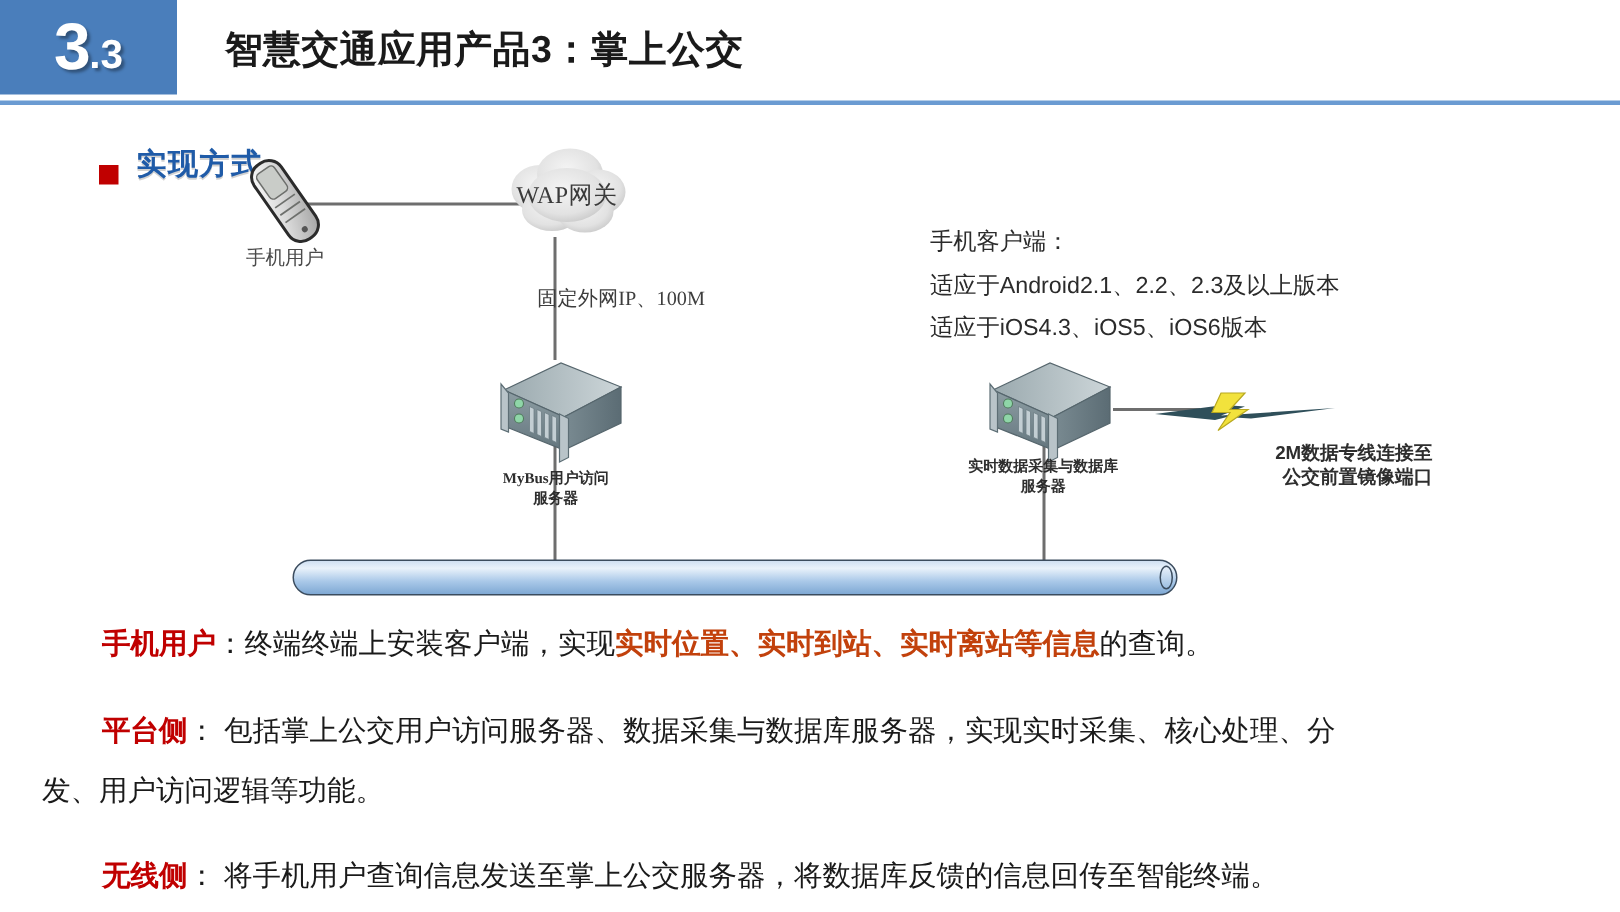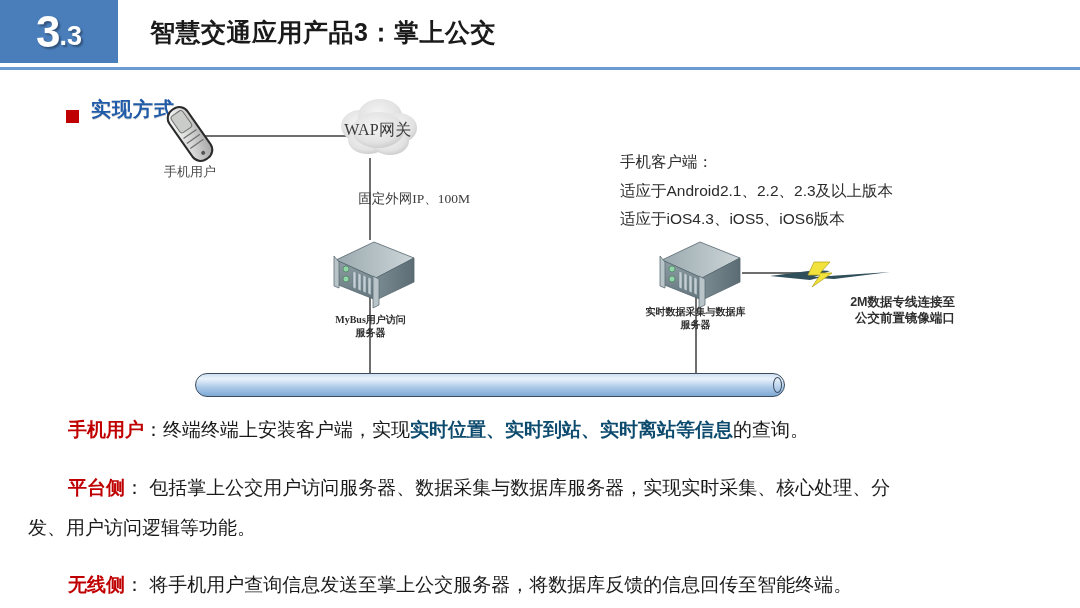--- a/index.html
+++ b/index.html
@@ -111,21 +111,21 @@
     box-sizing:border-box;
   }
 
   
   #body-text{position:absolute;left:0;top:415px;width:1080px;}
   .para{
     font-size:19px;color:#1a1a1a;line-height:1.55;
     font-family:"Liberation Sans","DejaVu Sans",sans-serif;
   }
   .para .lab{color:#c00000;font-weight:bold;}
-  .para .hl{color:#0c4a6e;font-weight:bold;margin-top:48px;}
+  .para .hl{color:#c2410c;font-weight:bold;margin-top:48px;}
   #para-1{position:absolute;left:68px;top:0;width:990px;}
   #para-2{position:absolute;left:68px;top:58px;width:985px;text-indent:0;}
   #para-2 .cont{position:absolute;left:-40px;top:40px;white-space:nowrap;}
   #para-3{position:absolute;left:68px;top:155px;width:990px;}
 </style>
 </head>
 <body>
 
 <div id="header">
   <div id="section-badge">

